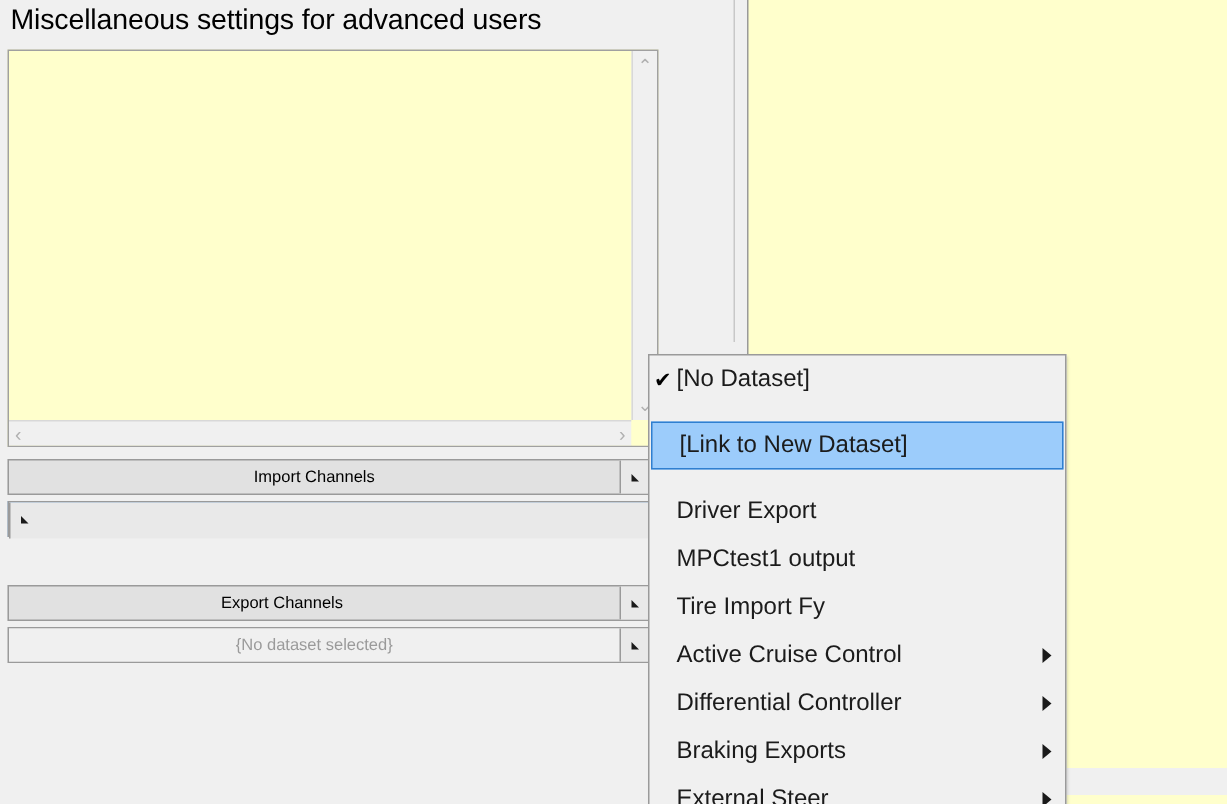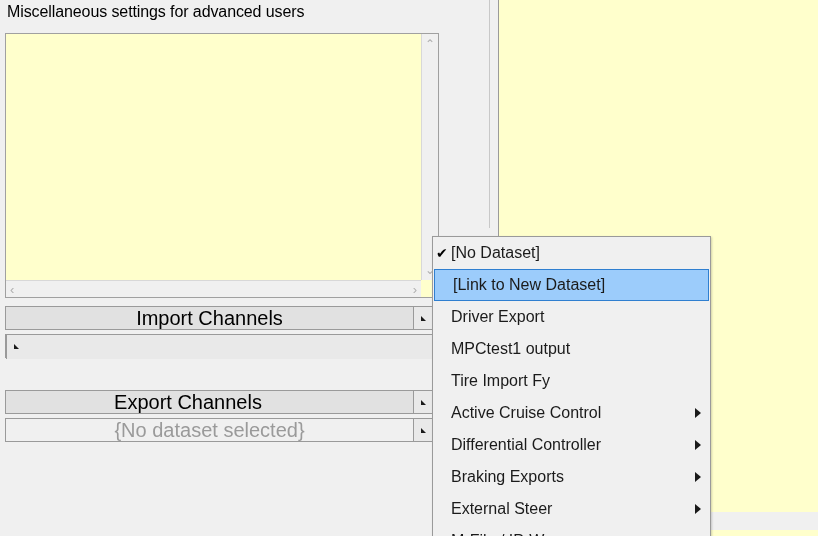--- a/index.html
+++ b/index.html
@@ -20,21 +20,21 @@
     position: absolute;
     left: 0; top: 0;
     width: 440px;
     height: 536px;
     background: #f0f0f0;
   }
 
   #misc-label {
     position: absolute;
     left: 7px; top: 3px;
-    font-size: 16px;
+    font-size: 19px;
     color: #000000;
     white-space: nowrap;
     letter-spacing: -0.1px;
   }
 
   
   #edit-box {
     position: absolute;
     left: 5px; top: 33px;
     width: 434px;
@@ -93,21 +93,21 @@
     border: 1px solid #9a9a9a;
     background: #e1e1e1;
     display: flex;
     align-items: stretch;
   }
   .combo .combo-text {
     flex: 1 1 auto;
     display: flex;
     align-items: center;
     justify-content: center;
-    font-size: 20px;
+    font-size: 11px;
     color: #000;
     overflow: hidden;
     white-space: nowrap;
   }
   .combo .combo-arrow {
     flex: 0 0 24px;
     position: relative;
     border-left: 1px solid #9a9a9a;
     background: #e9e9e9;
   }
@@ -205,21 +205,21 @@
     position: absolute;
     left: 3px;
     top: 50%;
     transform: translateY(-50%);
     font-size: 14px;
     color: #000;
   }
   .menu-item.highlighted {
     background: #9cccfb;
     border: 1px solid #2f7fd0;
-    margin: 0 1px;
+    margin: 12px 1px;
     height: 32px;
   }
   .menu-item.has-sub::after {
     content: "";
     position: absolute;
     right: 9px;
     top: 50%;
     margin-top: -5px;
     width: 0; height: 0;
     border-left: 6px solid #1a1a1a;

